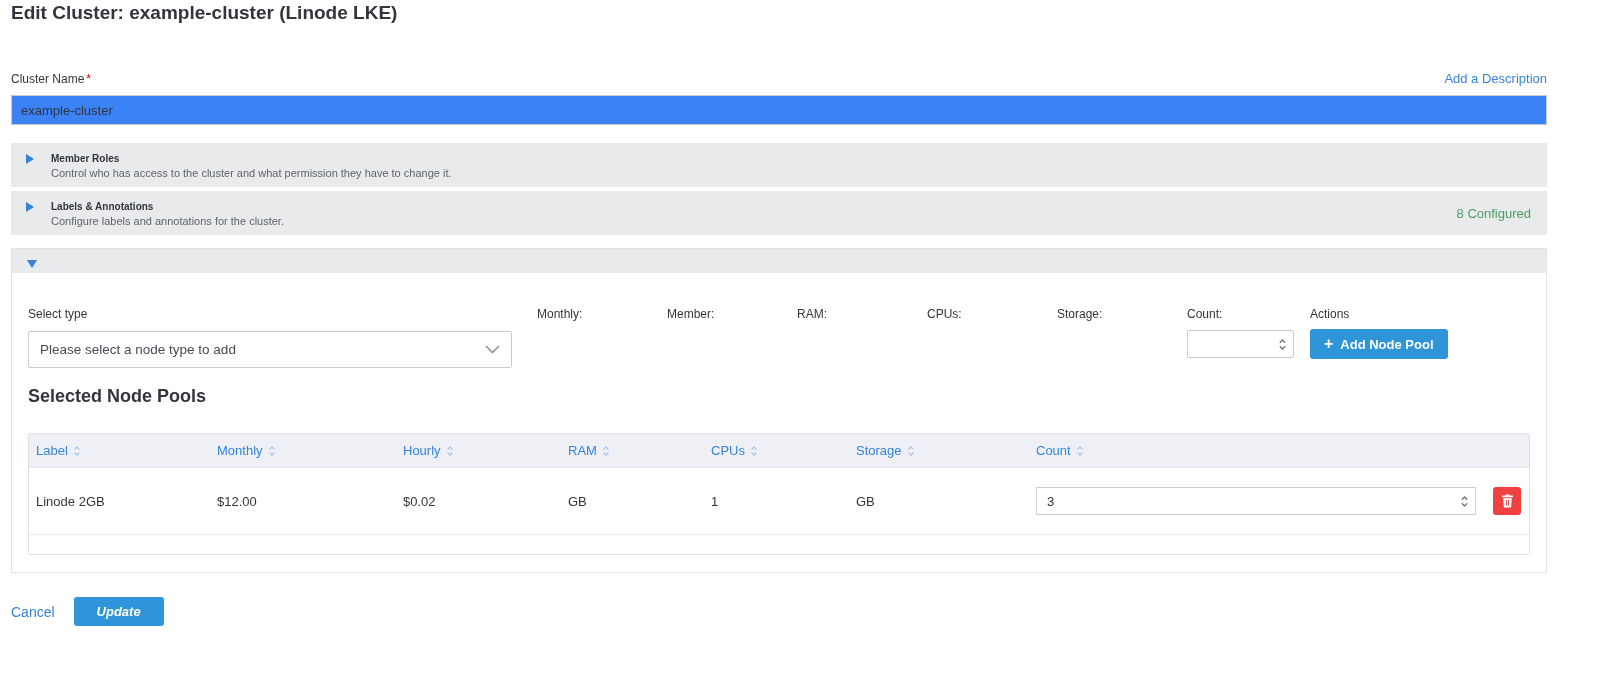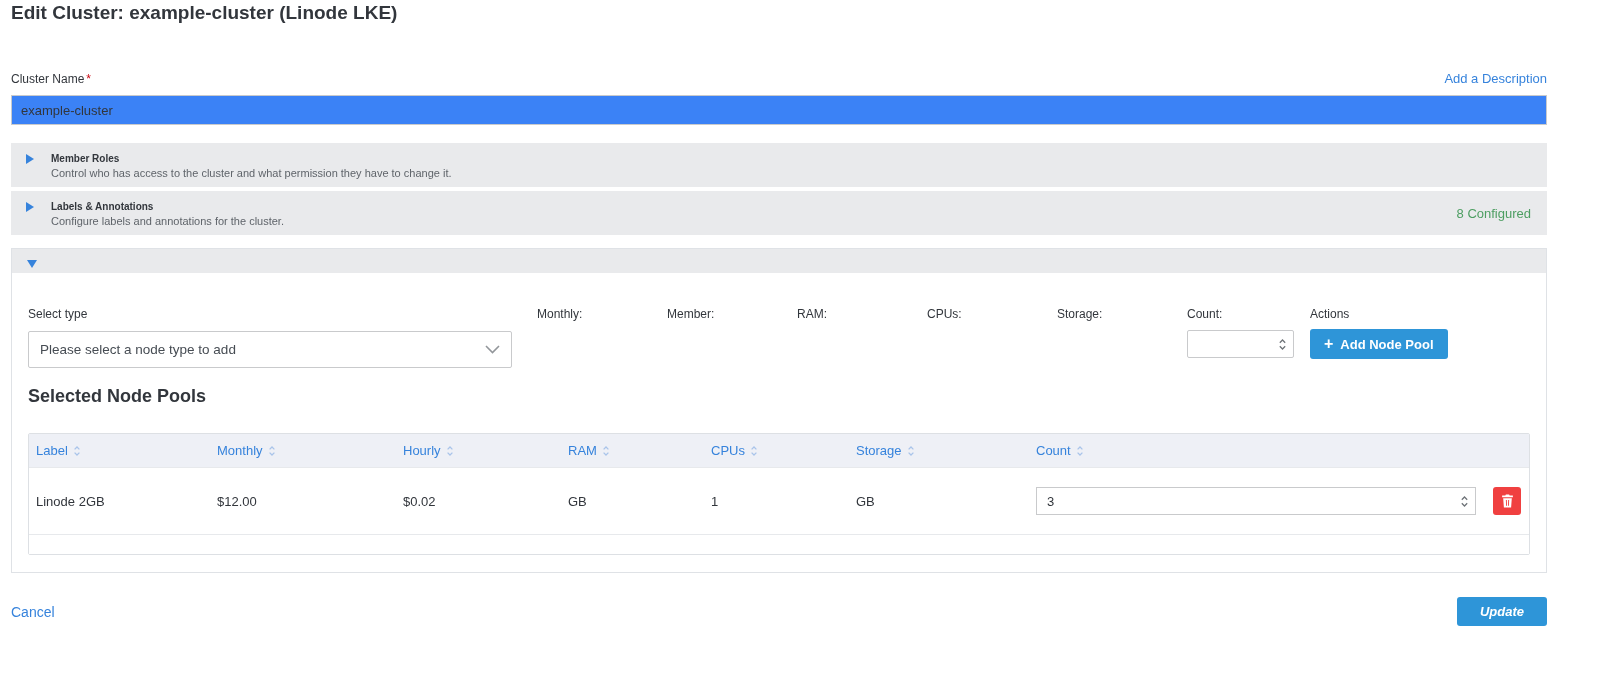--- a/index.html
+++ b/index.html
@@ -62,21 +62,21 @@
   .c5 { width: 180px; flex: 0 0 180px; }
   .c6 { flex: 1; }
   .count-cell { display: flex; align-items: center; }
   .count-input-wrap { width: 440px; height: 28px; border: 1px solid #c9cacc; background: #fff;
                       display: flex; align-items: center; justify-content: space-between; padding: 0 6px 0 10px; }
   .count-input-wrap input { border: none; outline: none; width: 380px; font-size: 13px; font-family: inherit; color: #32363c; }
   .btn-danger { margin-left: 17px; width: 28px; height: 28px; border: none; border-radius: 3px; background: #f04040;
                 display: flex; align-items: center; justify-content: center; cursor: pointer; }
   .tfoot { border-top: 1px solid #e7e9ec; height: 20px; background: #fff; }
 
-  .footer-actions { margin-top: 24px; display: flex; justify-content: space-between; align-items: center; gap: 19px; }
+  .footer-actions { margin-top: 24px; display: flex; justify-content: flex-start; align-items: center; gap: 19px; }
   .btn-text { background: none; border: none; color: #3683dc; font-size: 14px; font-family: inherit; cursor: pointer; }
   .btn-update { height: 29px; padding: 0 23px; gap: 0; font-style: italic; }
 
   .icon-svg { display: block; }
 </style>
 </head>
 <body>
 
 <div class="container">
 

